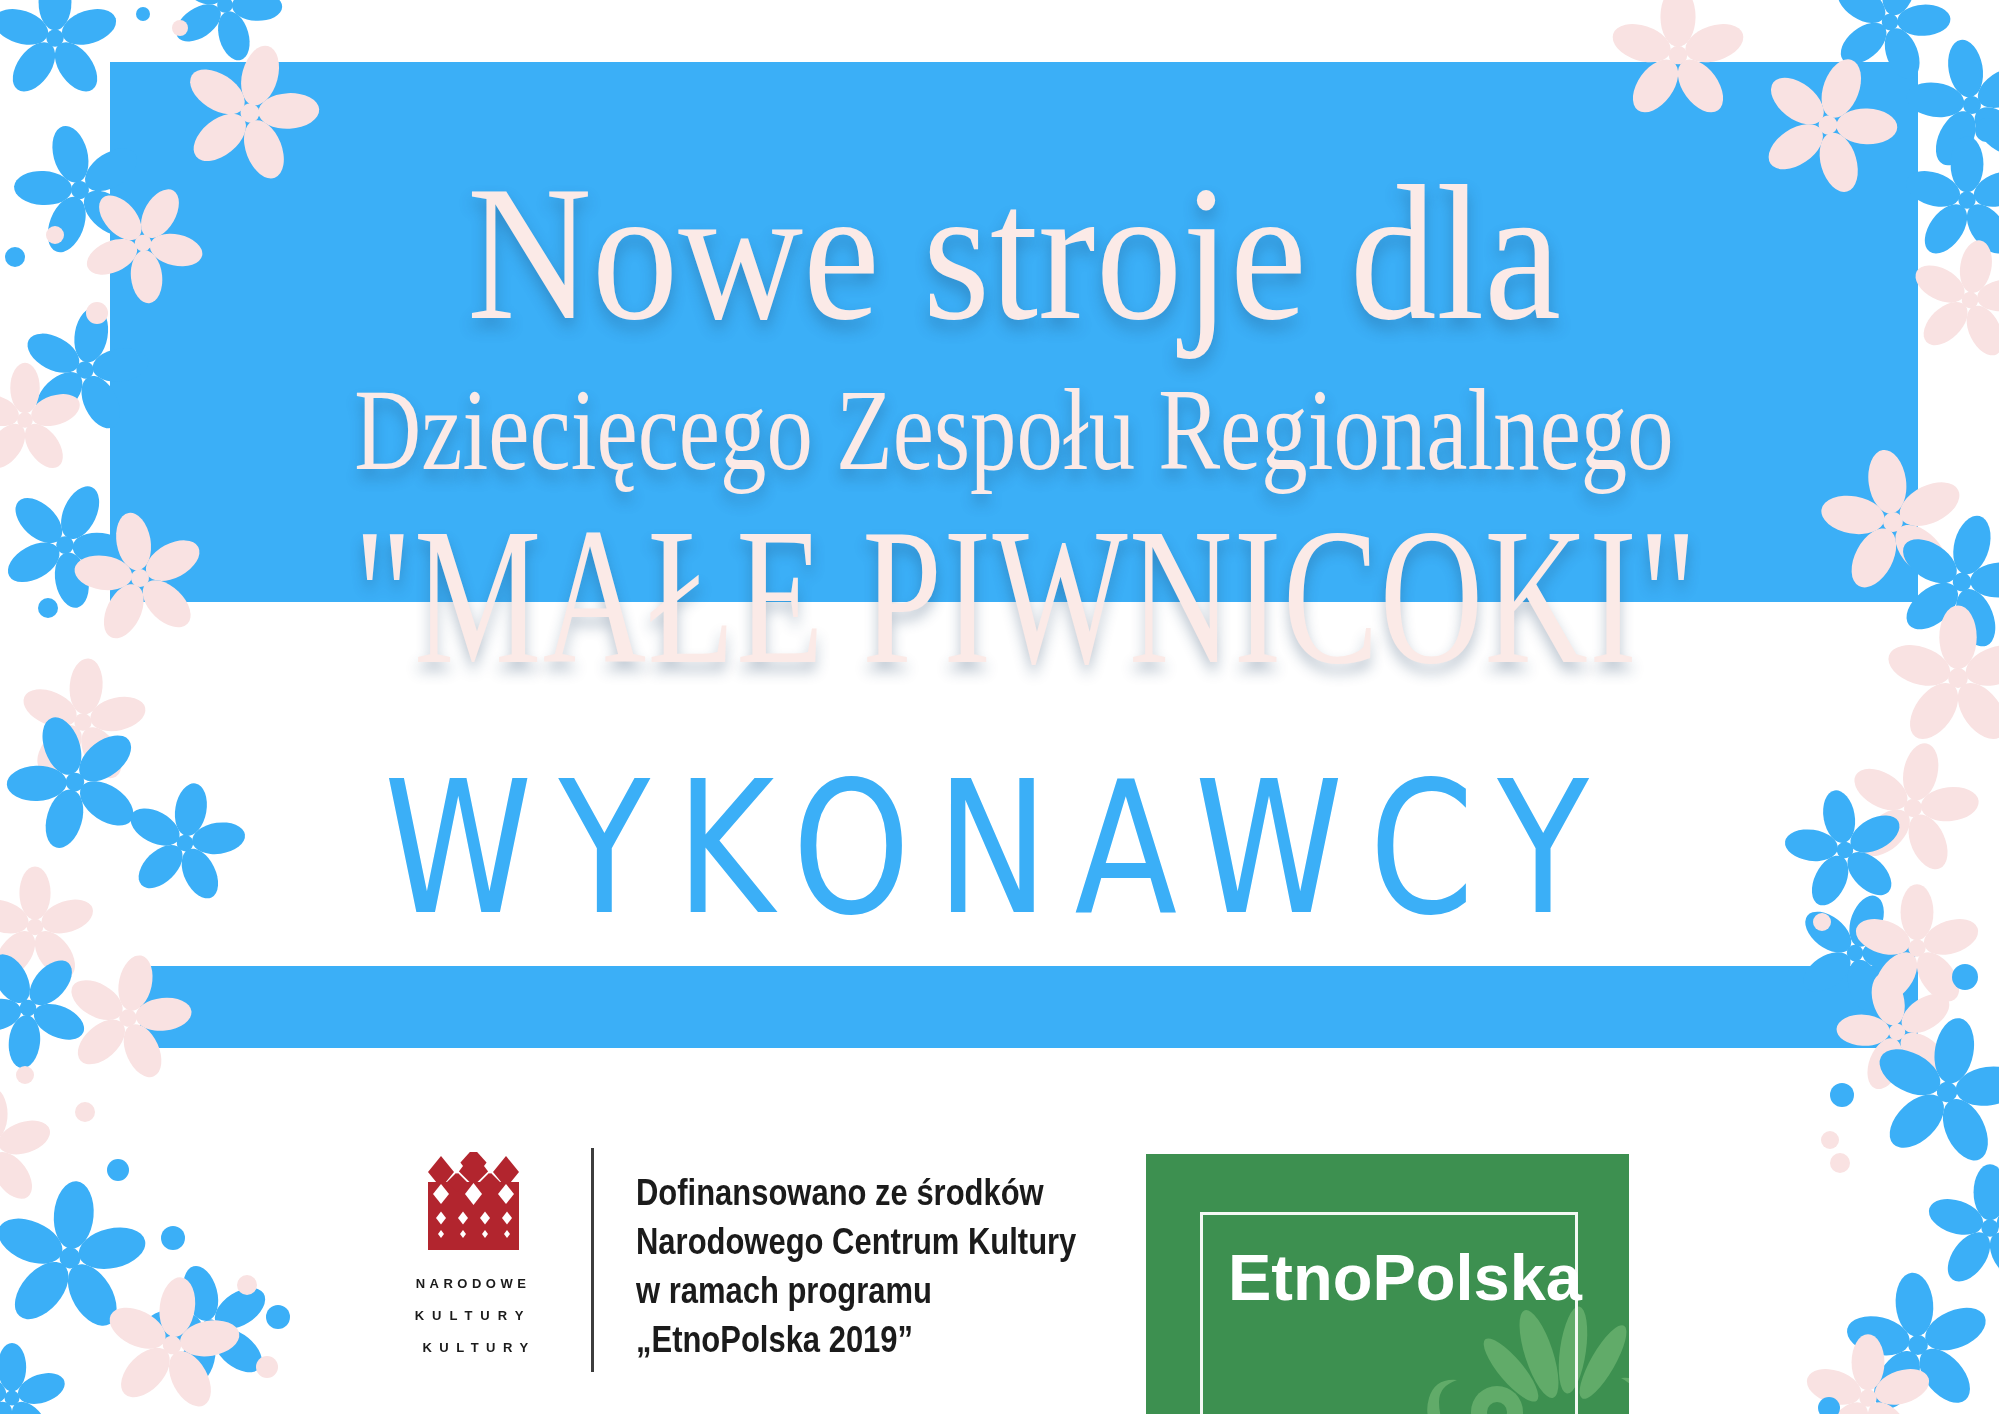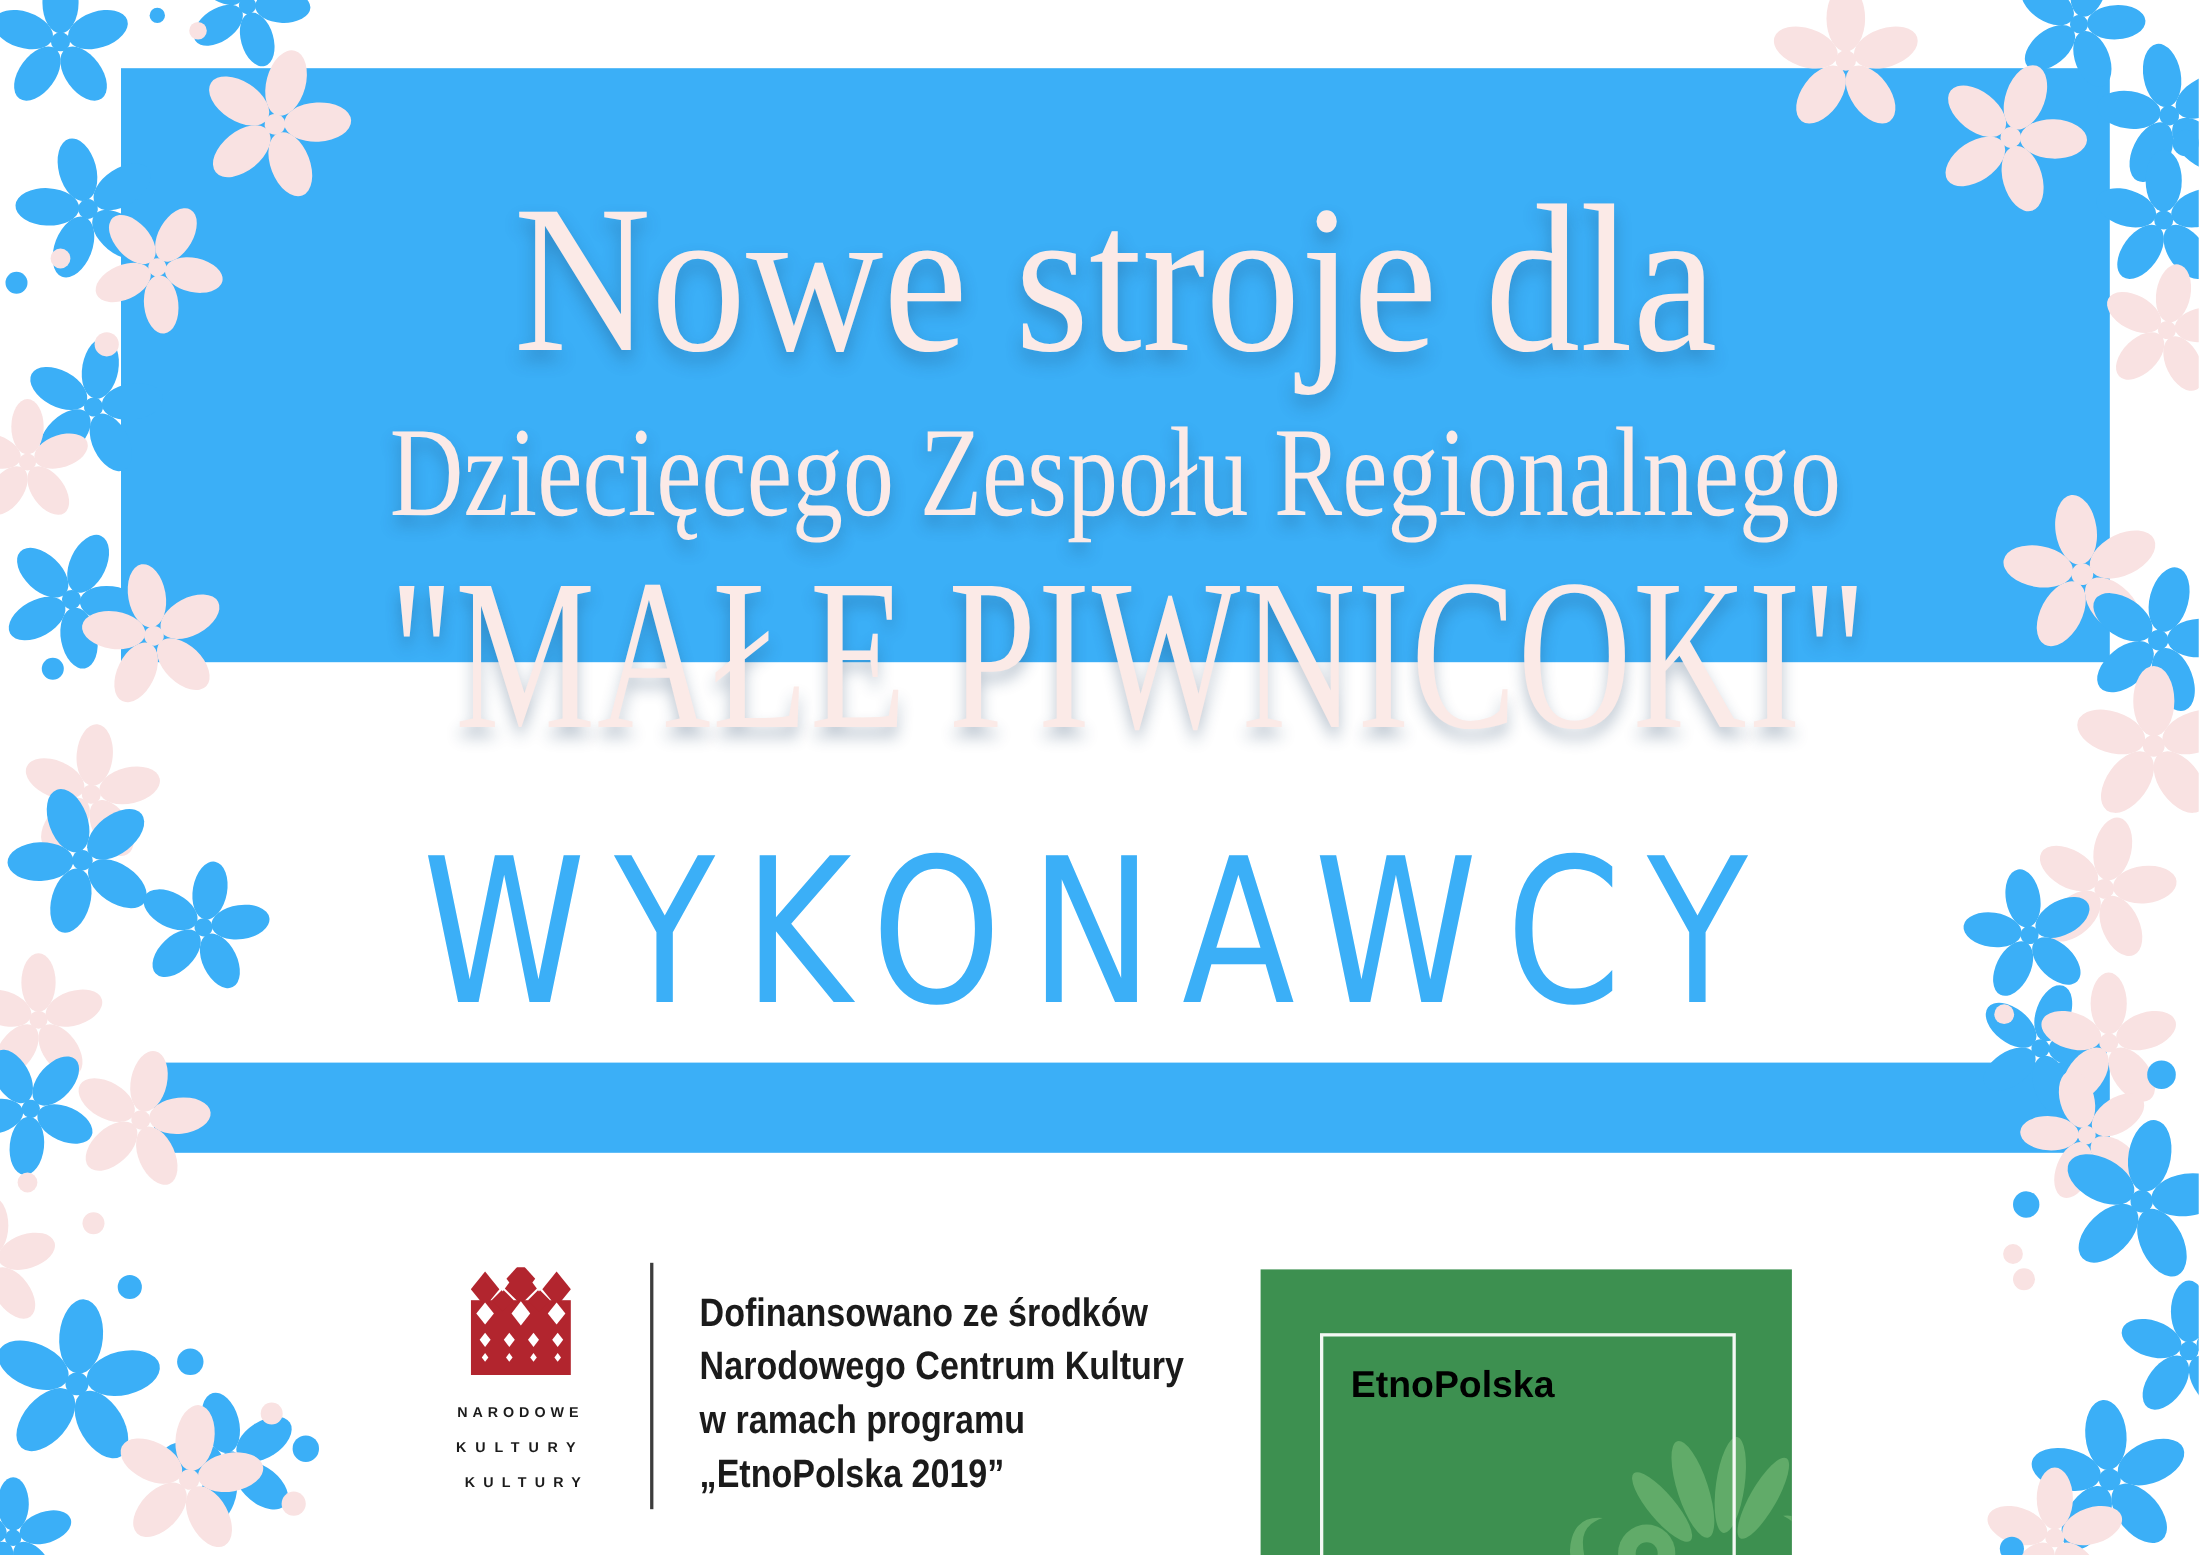--- a/index.html
+++ b/index.html
@@ -39,21 +39,21 @@
   .nck{position:absolute;left:398px;top:1268px;width:150px;color:var(--ink);
     font-weight:bold;font-size:13px;line-height:32px;text-align:center;white-space:nowrap;}
   .nck-l1{letter-spacing:4.5px;}
   .nck-l2{letter-spacing:8px;}
   .nck-l3{letter-spacing:7.5px;margin-left:12px;}
   .vdiv{position:absolute;left:591px;top:1148px;width:3px;height:224px;background:#3d3d3d;}
   .funding{position:absolute;left:636px;top:1168px;color:var(--ink);font-weight:bold;
     font-size:36px;line-height:49px;transform:scaleX(.86);transform-origin:0 0;white-space:nowrap;}
   .etno{position:absolute;left:1146px;top:1154px;width:483px;height:260px;background:var(--green);overflow:hidden;}
   .etno-frame{position:absolute;left:54px;top:58px;width:372px;height:300px;border:3px solid #f4f8f4;z-index:3;}
-  .etno-label{position:absolute;left:82px;top:86px;color:#000000;font-weight:bold;font-size:34px;z-index:4;white-space:nowrap;}
+  .etno-label{position:absolute;left:82px;top:86px;color:#ffffff;font-weight:bold;font-size:65px;z-index:4;white-space:nowrap;}
   .ornament{position:absolute;right:-20px;bottom:-40px;width:260px;height:220px;z-index:2;}
 </style>
 </head>
 <body>
 
 <div class="poster">
 
   <div class="banner">
     <div class="line l1">Nowe stroje dla</div>
     <div class="line l2">Dziecięcego Zespołu Regionalnego</div>

